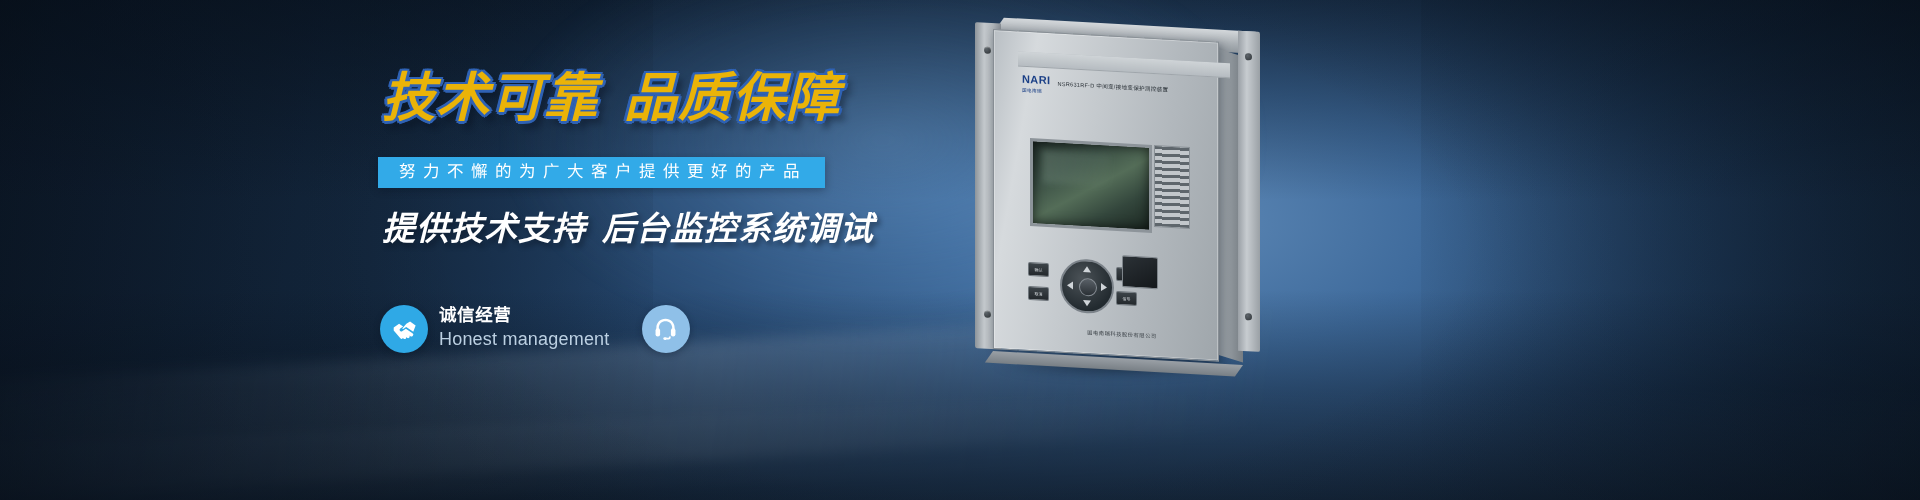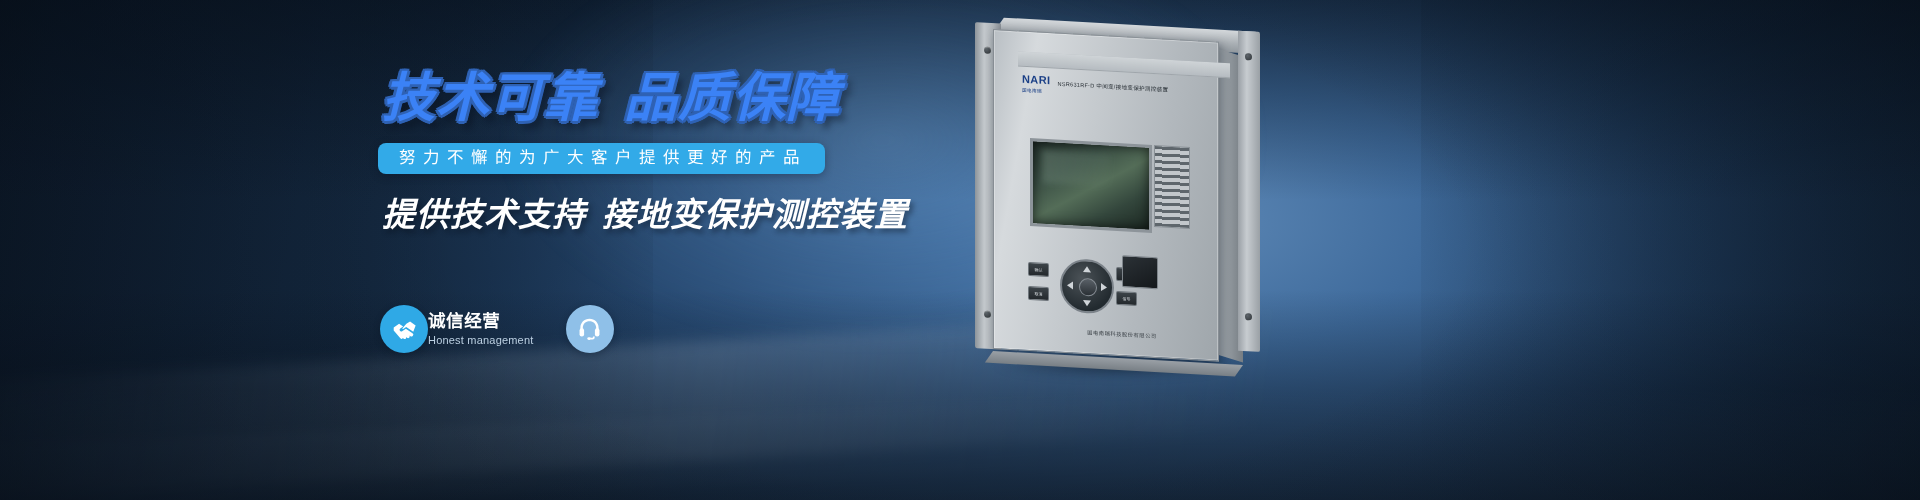--- a/index.html
+++ b/index.html
@@ -64,39 +64,39 @@
 
   
   .copy{
     position:absolute;
     left:378px;top:70px;width:520px;
   }
   .headline-1{
     font-size:53px;
     font-weight:bold;
     font-style:italic;
-    color:#3b82f6;
+    color:#eab308;
     letter-spacing:1px;
     line-height:1.06;
     white-space:nowrap;
     text-shadow:
       -2px 0 0 #2f62b4, 2px 0 0 #2f62b4, 0 -2px 0 #2f62b4, 0 2px 0 #2f62b4,
       -2px -2px 0 #2f62b4, 2px -2px 0 #2f62b4, -2px 2px 0 #2f62b4, 2px 2px 0 #2f62b4,
       -3px 0 0 #2f62b4, 3px 0 0 #2f62b4, 0 3px 0 #2f62b4,
       6px 7px 6px rgba(6,14,26,.45);
-    margin:0 0 4px 4px;
+    margin:0 0 18px 4px;
   }
   .headline-1 .gap{display:inline-block;width:26px;}
 
   .tagline-bar{
     margin-top:13px;
     display:inline-block;
     background:#32aae8;
     padding:5px 18px 6px 18px;
-    border-radius:8px;
+    border-radius:0;
     box-shadow:0 2px 8px rgba(6,16,30,.32);
   }
   .tagline-bar span{
     display:block;
     color:#ffffff;
     font-size:16.5px;
     letter-spacing:7.5px;
     line-height:1.2;
     white-space:nowrap;
     text-indent:3px;
@@ -117,35 +117,35 @@
 
   
   .features{
     position:absolute;
     left:380px;top:305px;
     display:flex;
     align-items:center;
     gap:32px;
   }
   .feature{
-    display:flex;align-items:center;
+    display:flex;align-items:flex-start;gap:11px;
   }
   .f-icon{
     width:48px;height:48px;border-radius:50%;
     display:flex;align-items:center;justify-content:center;
     flex:none;
     box-shadow:0 2px 7px rgba(6,16,30,.30);
   }
   .f-icon svg{display:block;}
   .f-icon--a{background:#2fa9e6;}
   .f-icon--b{background:#8fc0e8;}
   .f-icon--c{background:#36b5cf;}
   .f-text{display:flex;flex-direction:column;line-height:1.18;}
   .f-cn{color:#ffffff;font-size:17.5px;font-weight:bold;letter-spacing:.6px;white-space:nowrap;}
-  .f-en{color:#bcd0e2;font-size:11px;letter-spacing:.2px;margin-top:3px;white-space:nowrap;}
+  .f-en{color:#bcd0e2;font-size:18px;letter-spacing:.2px;margin-top:3px;white-space:nowrap;}
 
   
   .device{
     position:absolute;
     left:975px;top:22px;
     width:285px;height:340px;
     transform:skewY(3.2deg);
   }
   .dev-shadow{
     position:absolute;
@@ -305,21 +305,21 @@
 
     <div class="headline-1">
       <span>技术可靠</span><span class="gap"></span><span>品质保障</span>
     </div>
 
     <div class="tagline-bar">
       <span>努力不懈的为广大客户提供更好的产品</span>
     </div>
 
     <div class="headline-2">
-      <span>提供技术支持</span><span class="gap"></span><span>接地变保护测控装置</span>
+      <span>提供技术支持</span><span class="gap"></span><span>后台监控系统调试</span>
     </div>
   </div>
 
   <div class="features">
 
     <div class="feature">
       <div class="f-icon f-icon--a">
         <svg width="27" height="27" viewBox="0 0 32 32" aria-hidden="true">
           <path fill="#ffffff" d="M3.2 13.6 L9.6 9.2 L14.4 12.4 L11 14.9 a1.9 1.9 0 0 0 2.2 3.1 L17.6 15 L25.5 20.4 a2 2 0 0 1 .4 3 l-.3.3 a2 2 0 0 1-2.6.2 l-1.3-.9 .3 .6 a1.9 1.9 0 0 1-.6 2.3 1.9 1.9 0 0 1-2.4-.1 l-1-.8 a1.8 1.8 0 0 1-.5 1.9 1.9 1.9 0 0 1-2.4 0 l-1.1-.9 a1.8 1.8 0 0 1-2.9.5 L3.2 17.3 z"></path>
           <path fill="#ffffff" d="M18.2 9.1 L22.6 6.6 L29.2 11.3 L26.4 18.6 L18.9 13.5 a1.6 1.6 0 0 0-1.9.05 L14.5 15.4 a.7 .7 0 0 1-.9-1 z"></path>

